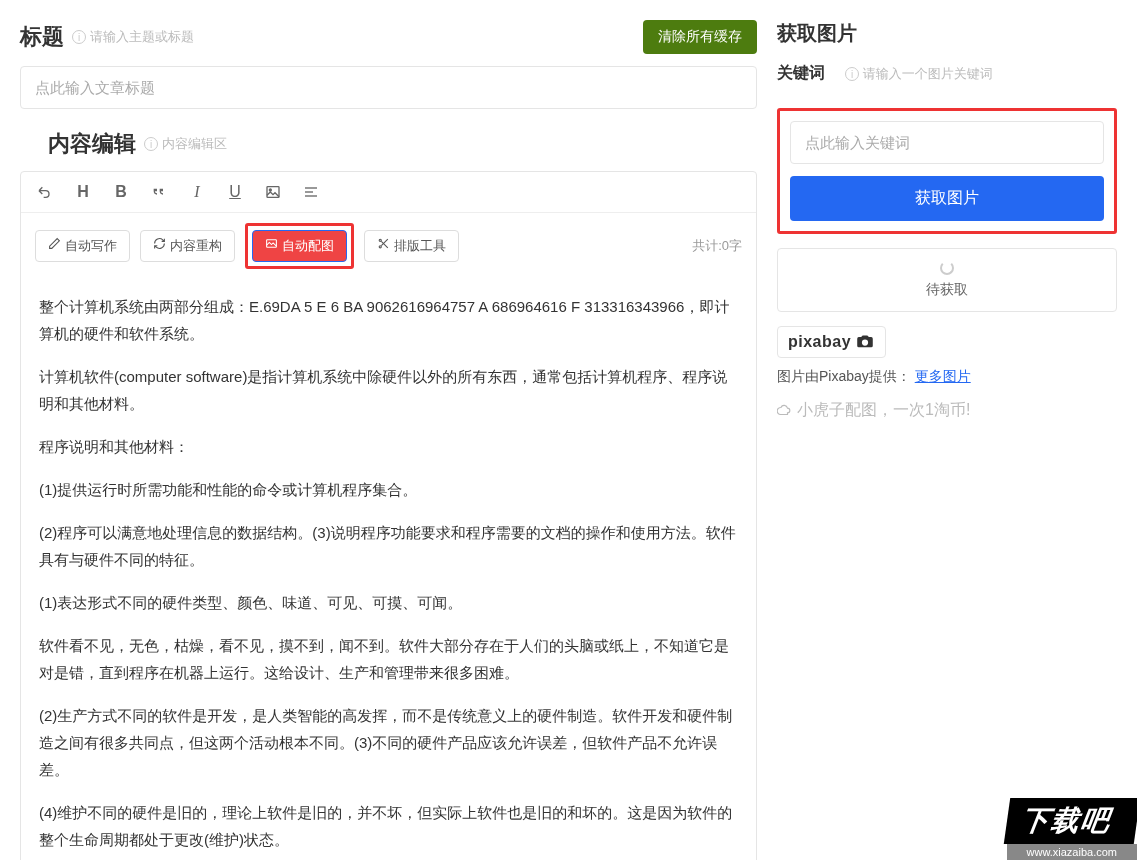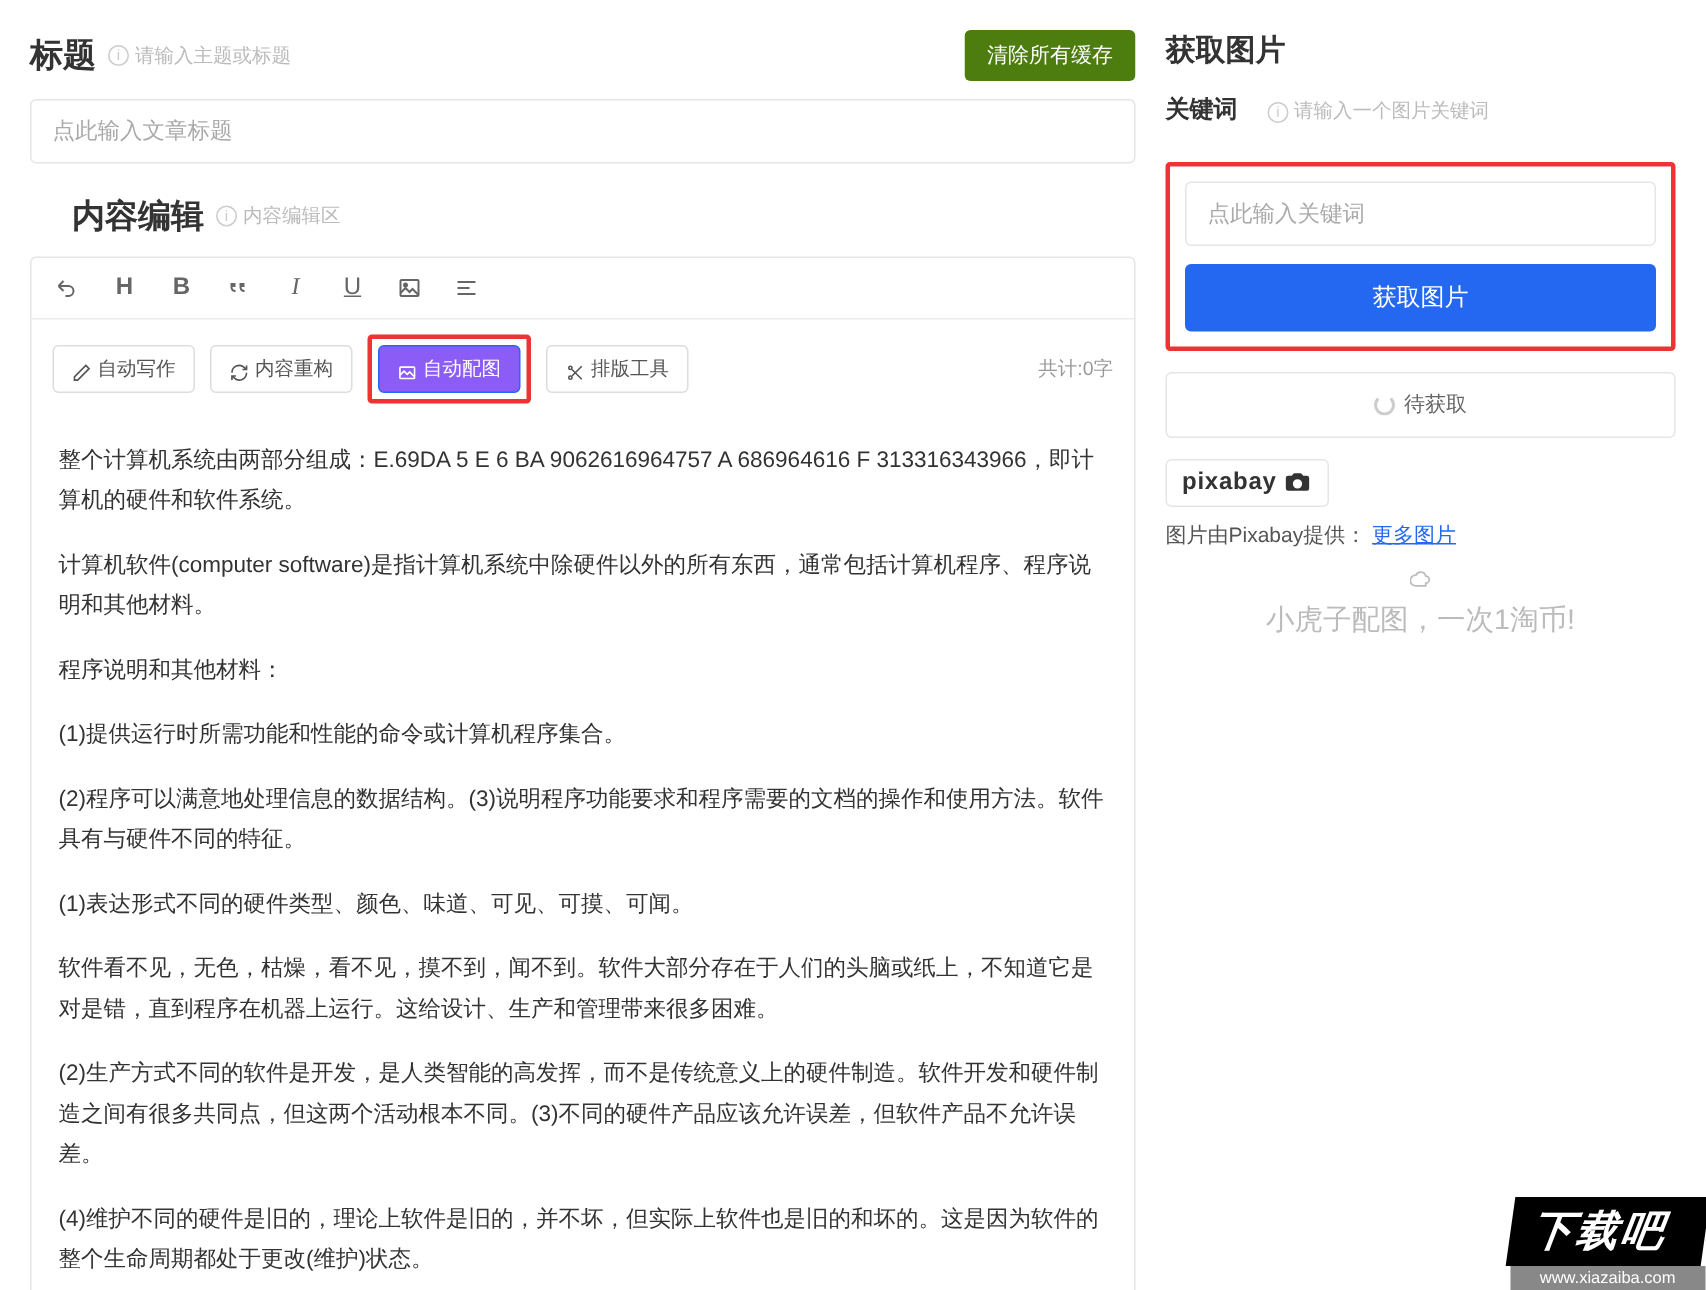--- a/index.html
+++ b/index.html
@@ -22,46 +22,46 @@
 
 .editor-box { border: 1px solid #e5e5e5; border-radius: 4px; margin-top: 12px; }
 .toolbar-row1 { display: flex; align-items: center; gap: 18px; padding: 10px 14px; border-bottom: 1px solid #eee; }
 .tb-icon { color: #666; cursor: pointer; font-size: 16px; display: inline-flex; align-items: center; justify-content: center; width: 20px; height: 20px; }
 .tb-icon.bold { font-weight: 700; }
 .tb-icon.italic { font-style: italic; font-family: Georgia, serif; }
 .tb-icon.underline { text-decoration: underline; }
 .tb-icon svg { width: 16px; height: 16px; }
 
 .toolbar-row2 { display: flex; align-items: center; gap: 10px; padding: 10px 14px; position: relative; }
-.tool-btn { display: inline-flex; align-items: flex-end; gap: 4px; padding: 6px 12px; border: 1px solid #ddd; border-radius: 4px; background: #fff; color: #555; font-size: 13px; cursor: pointer; }
-.tool-btn.active { background: #8b5cf6; color: #fff; border-color: #2468f2; }
+.tool-btn { display: inline-flex; align-items: flex-start; gap: 4px; padding: 6px 12px; border: 1px solid #ddd; border-radius: 4px; background: #fff; color: #555; font-size: 13px; cursor: pointer; }
+.tool-btn.active { background: #ef4444; color: #fff; border-color: #2468f2; }
 .highlight-box { border: 3px solid #e33; border-radius: 3px; padding: 4px; display: inline-flex; }
 .word-count { margin-left: auto; color: #999; font-size: 13px; }
 .tool-icon { display: inline-flex; }
 .tool-icon svg { width: 13px; height: 13px; }
 
 .content-area { padding: 14px 18px; font-size: 15px; line-height: 1.8; color: #333; }
 .content-area p { margin-bottom: 16px; }
 
 .sidebar .section-title { font-size: 20px; margin-bottom: 16px; }
 .kw-label { font-size: 16px; font-weight: 600; display: flex; align-items: center; gap: 20px; margin-bottom: 24px; }
 .kw-hint { font-size: 13px; color: #bbb; font-weight: 400; }
 .highlight-frame { border: 3px solid #e33; border-radius: 3px; padding: 10px; margin-bottom: 14px; }
 .kw-input { width: 100%; padding: 12px 14px; border: 1px solid #e5e5e5; border-radius: 4px; font-size: 15px; margin-bottom: 12px; }
 .kw-input::placeholder { color: #aaa; }
 
-.pending-box { border: 1px solid #e5e5e5; border-radius: 4px; padding: 12px; text-align: center; color: #666; font-size: 14px; display: flex; align-items: center; justify-content: center; gap: 6px; margin-bottom: 14px; }
+.pending-box { border: 1px solid #e5e5e5; border-radius: 4px; padding: 12px; text-align: center; color: #666; font-size: 14px; display: flex; align-items: center; justify-content: center; gap: 6px; margin-bottom: 14px; flex-direction: column; }
 .spinner { width: 14px; height: 14px; border: 2px solid #ccc; border-top-color: transparent; border-radius: 50%; }
 
 .pixabay-logo { display: inline-flex; align-items: center; gap: 4px; border: 1px solid #e5e5e5; border-radius: 4px; padding: 6px 10px; font-weight: 600; font-size: 16px; letter-spacing: 0.5px; color: #333; margin-bottom: 10px; }
 .cam-icon { font-size: 14px; }
 
 .credit-line { font-size: 14px; color: #555; margin-bottom: 14px; }
 .credit-line a { color: #2468f2; text-decoration: underline; }
-.promo-line { font-size: 19px; color: #bbb; display: flex; align-items: center; gap: 6px; flex-direction: column; }
+.promo-line { font-size: 16px; color: #bbb; display: flex; align-items: center; gap: 6px; }
 .cloud-icon { width: 14px; height: 14px; }
 
 .watermark { position: fixed; right: 0; bottom: 0; pointer-events: none; }
 .wm-box { background: #000; color: #fff; font-size: 28px; font-weight: 700; font-style: italic; padding: 4px 14px; letter-spacing: 2px; transform: skewX(-8deg); }
 .wm-url { background: #888; color: #fff; font-size: 11px; padding: 2px 20px; text-align: right; }
 </style>
 </head>
 <body>
 
 <div class="container">

